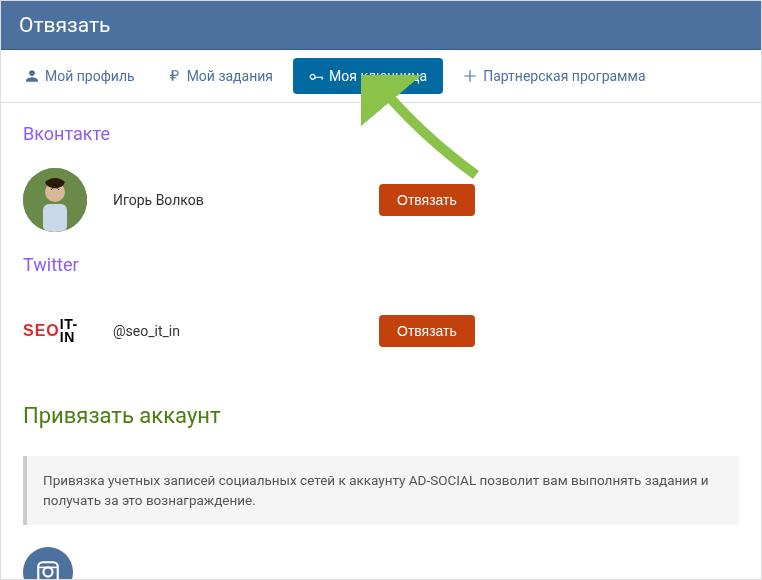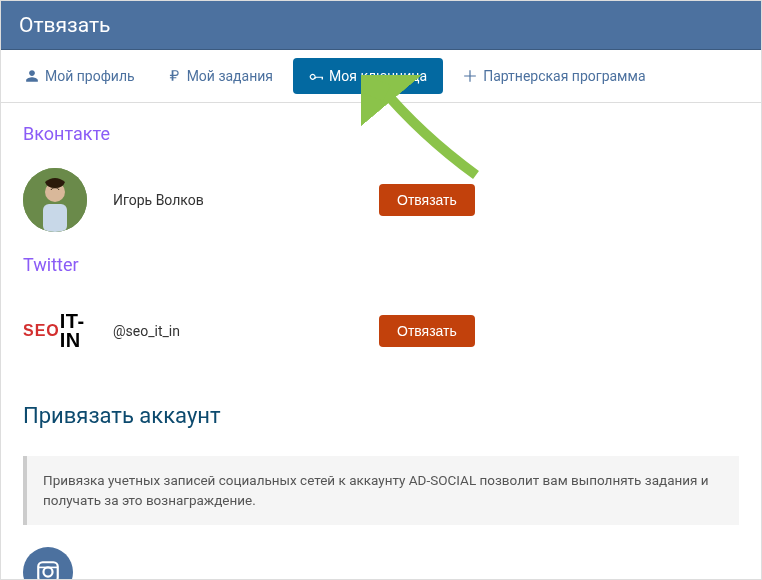--- a/index.html
+++ b/index.html
@@ -77,38 +77,38 @@
       flex-shrink: 0;
       display: flex;
       flex-direction: row;
       align-items: center;
       justify-content: center;
       font-family: Arial, sans-serif;
       font-weight: 900;
       line-height: 0.95;
     }
     .twitter-seo { color: #d32f2f; font-size: 16px; letter-spacing: 1px; }
-    .twitter-itin { color: #000000; font-size: 20px; letter-spacing: 0.5px; }
+    .twitter-itin { color: #000000; font-size: 14px; letter-spacing: 0.5px; }
     .account-name {
       flex: 0 0 240px;
       font-size: 14px;
       color: #333;
     }
     .btn-unlink {
       background: #c2410c;
       color: #ffffff;
       border: none;
       padding: 8px 18px;
       border-radius: 4px;
       font-size: 14px;
       cursor: pointer;
     }
     .link-title {
       font-size: 22px;
-      color: #0c4a6e;
+      color: #4d7c0f;
       font-weight: 400;
       margin: 18px 0 28px 0;
     }
     .info-box {
       background: #f5f5f5;
       border-left: 4px solid #ccc;
       padding: 14px 16px;
       font-size: 13.5px;
       color: #555;
       line-height: 1.5;

